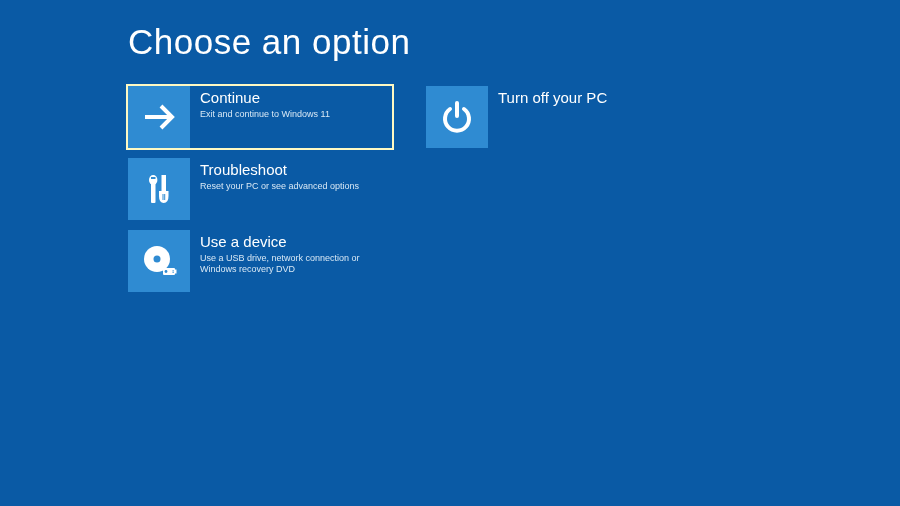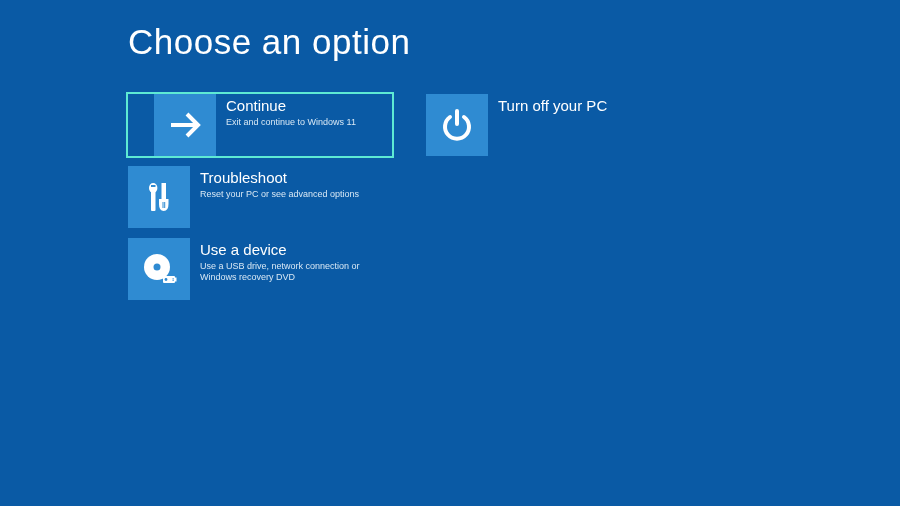--- a/index.html
+++ b/index.html
@@ -16,44 +16,43 @@
       overflow: hidden;
     }
     .container {
       padding-left: 128px;
       padding-top: 22px;
     }
     .title {
       font-size: 35px;
       font-weight: 300;
       letter-spacing: 0.5px;
-      margin-bottom: 32px;
+      margin-bottom: 24px;
     }
     .columns {
       display: flex;
       gap: 34px;
     }
     .col {
       display: flex;
       flex-direction: column;
       gap: 10px;
     }
     .option {
       display: flex;
       align-items: flex-start;
       width: 264px;
       height: 62px;
       cursor: pointer;
     }
     .option.selected {
-      border: 2px solid #5eead4;
+      border: 2px solid #fef9c3;
       margin: -2px;
       width: 268px;
       height: 66px;
-      padding-left: 26px;
     }
     .icon-box {
       width: 62px;
       height: 62px;
       background: #2f8bd2;
       display: flex;
       align-items: center;
       justify-content: center;
       flex-shrink: 0;
     }

